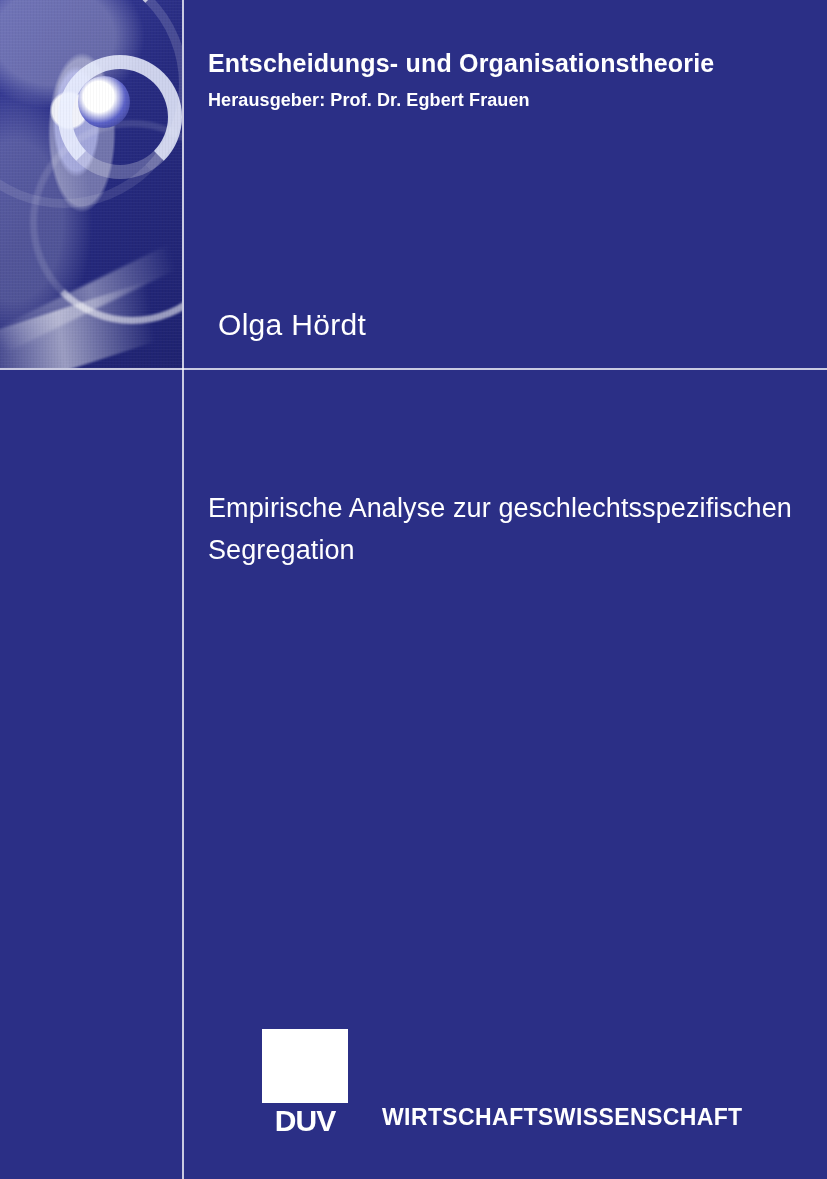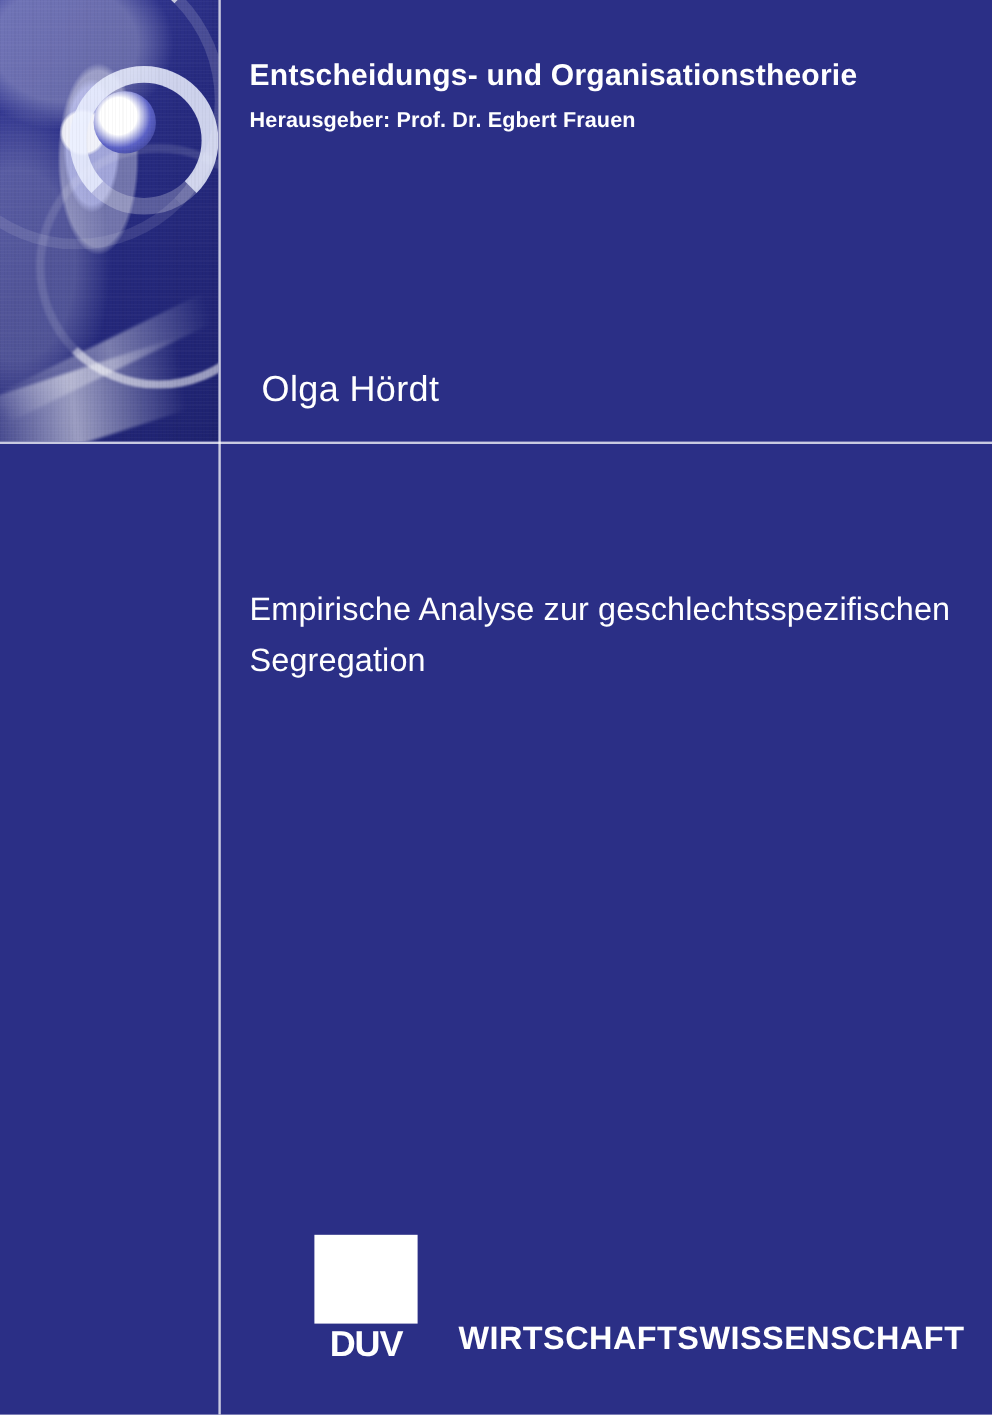--- a/index.html
+++ b/index.html
@@ -211,21 +211,21 @@
     top: 76px;
     width: 86px;
     text-align: center;
     font-size: 30px;
     font-weight: bold;
     letter-spacing: -1px;
     color: #ffffff;
     line-height: 1.05;
   }
   .publisher-name {
-    font-size: 27px;
+    font-size: 23px;
     font-weight: bold;
     letter-spacing: 0.4px;
     padding-bottom: 10px;
   }
 </style>
 </head>
 <body>
 
 <div class="cover">
 

